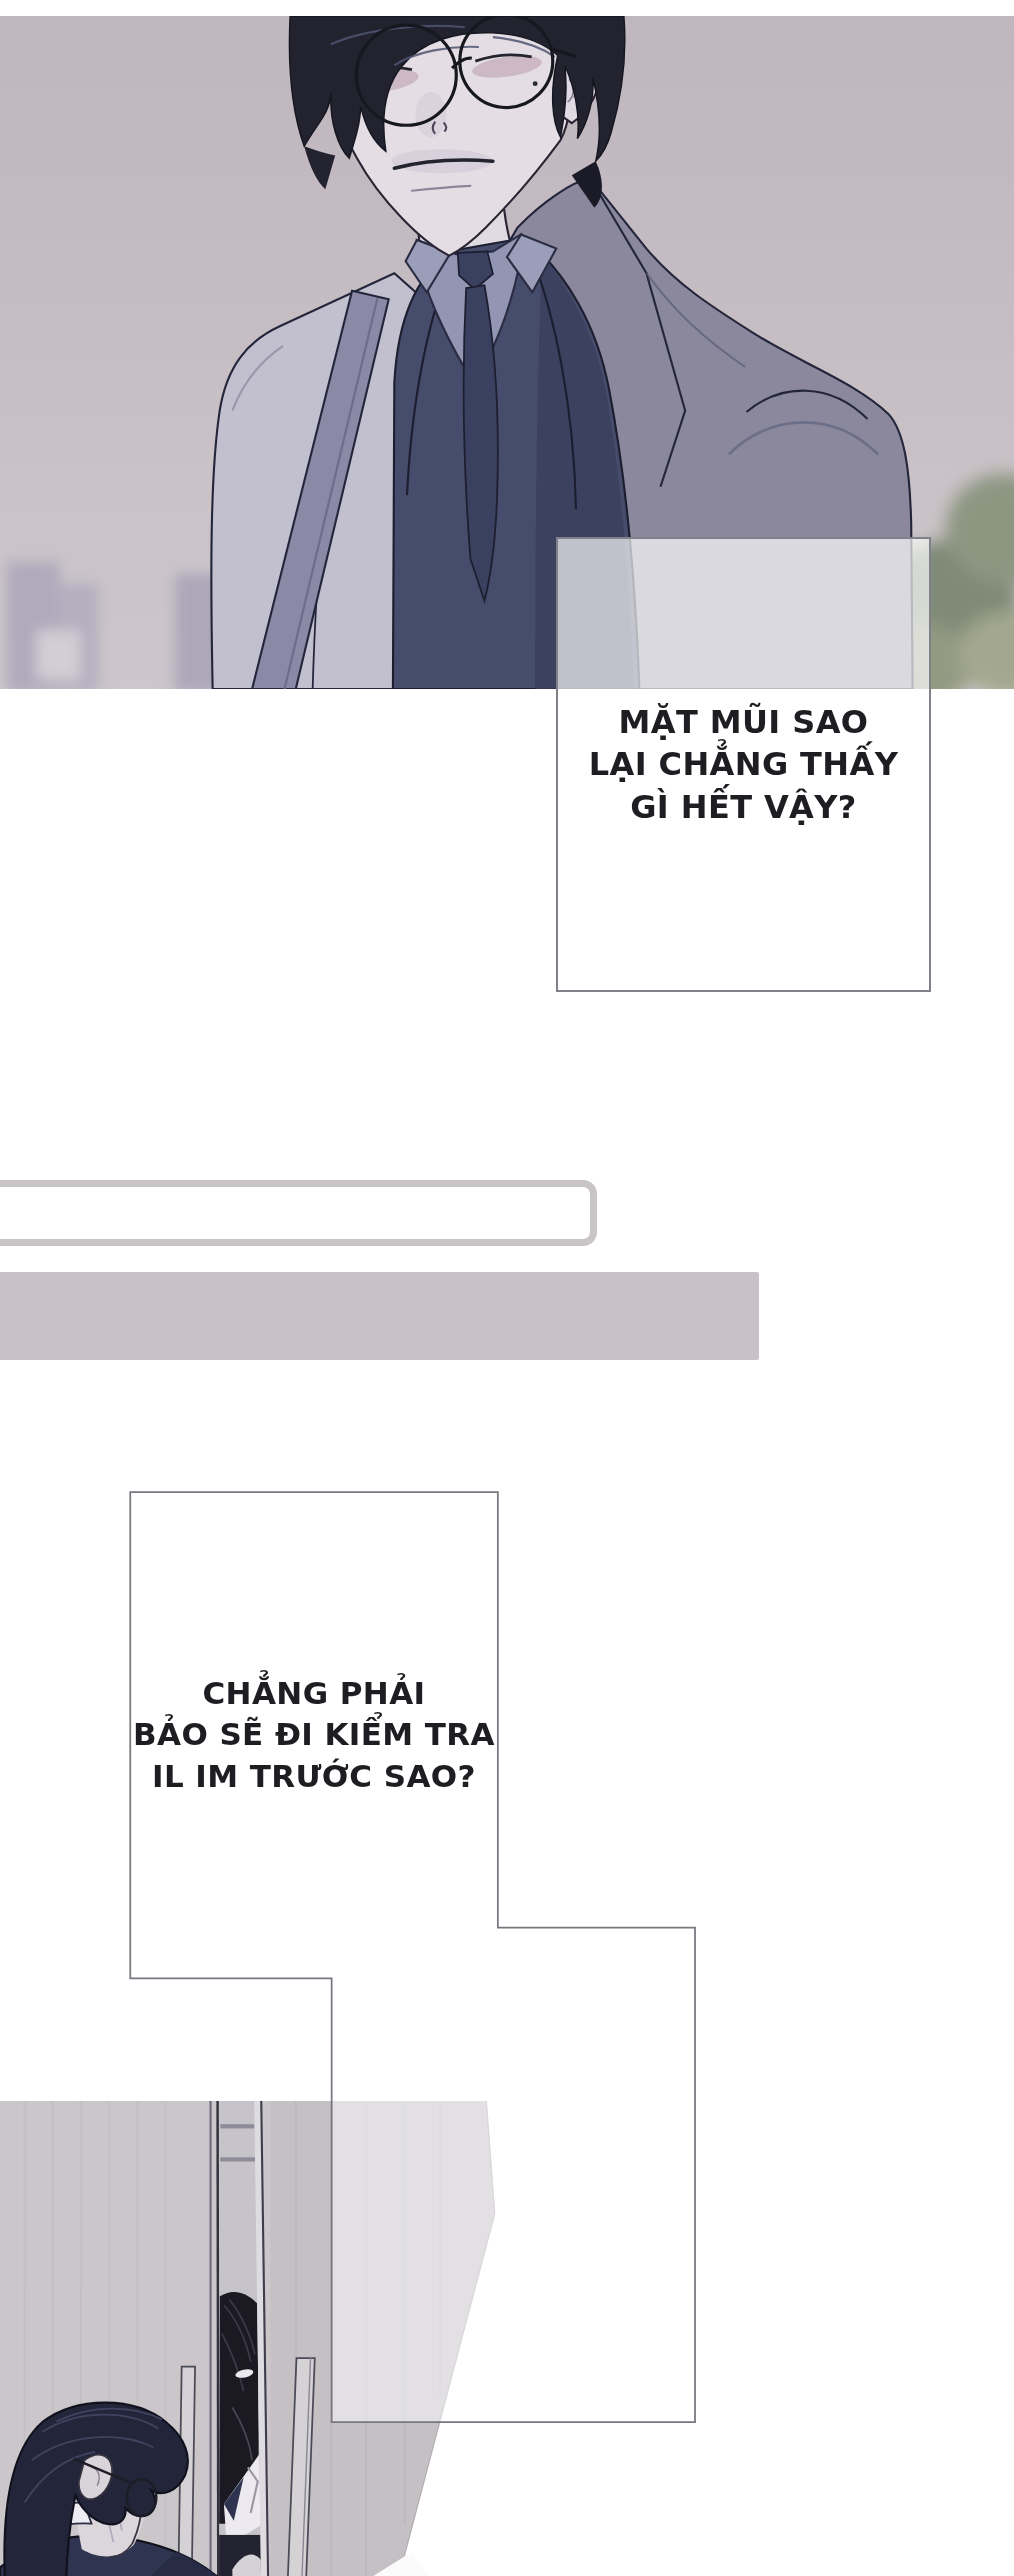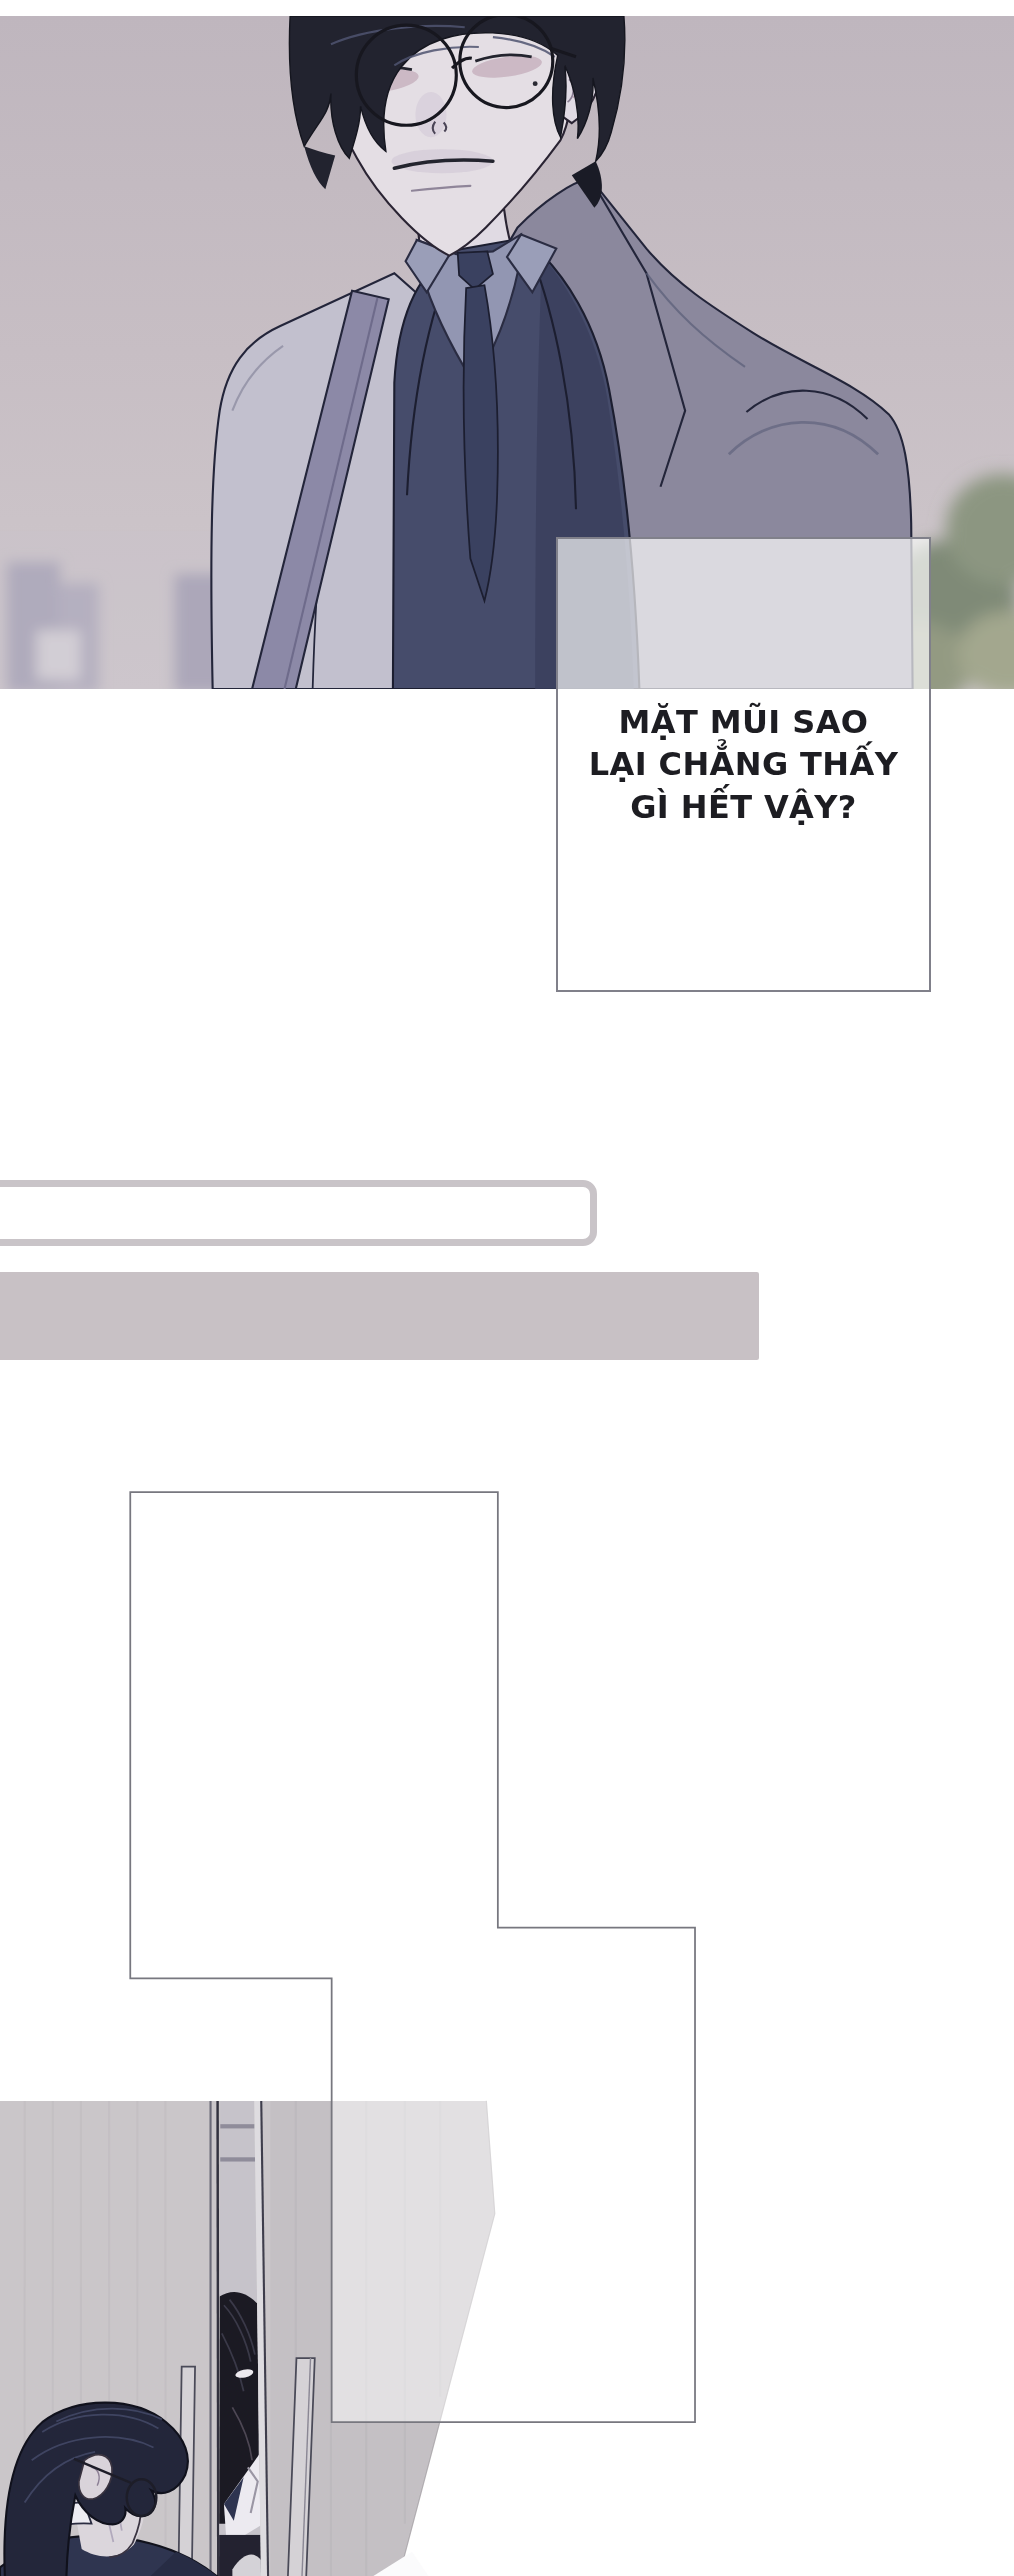--- a/index.html
+++ b/index.html
@@ -255,16 +255,21 @@
           <ellipse cx="201" cy="3523" rx="21" ry="26" stroke-width="3.5"></ellipse>
         </g>
       </g>
 
       <path d="M494,3657 L585,3600 L624,3657 Z" fill="#fbfbfc"></path>
     </g>
 
     <path d="M185,2096 L707,2096 L707,2714 L987,2714 L987,3416 L471,3416 L471,2786 L185,2786 Z" fill="rgba(255,255,255,0.5)" stroke="#77777f" stroke-width="2.5"></path>
   </svg>
 
+  <div class="bubble-2-textbox">
+    <p class="bubble-text">CHẲNG PHẢI
+BẢO SẼ ĐI KIỂM TRA
+IL IM TRƯỚC SAO?</p>
+  </div>
 
 
 </div>
 
 
 </body></html>

